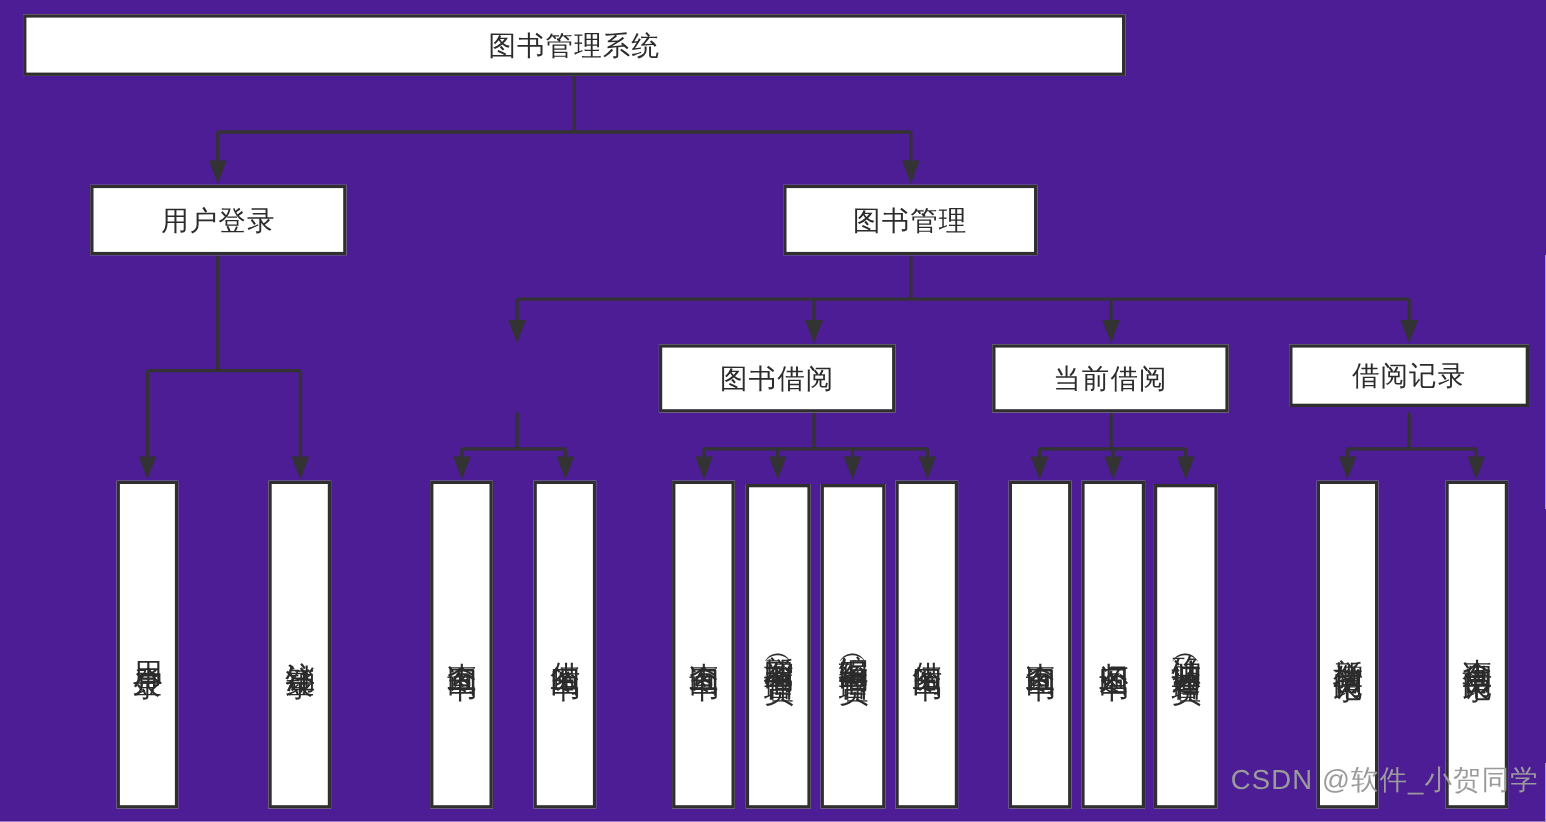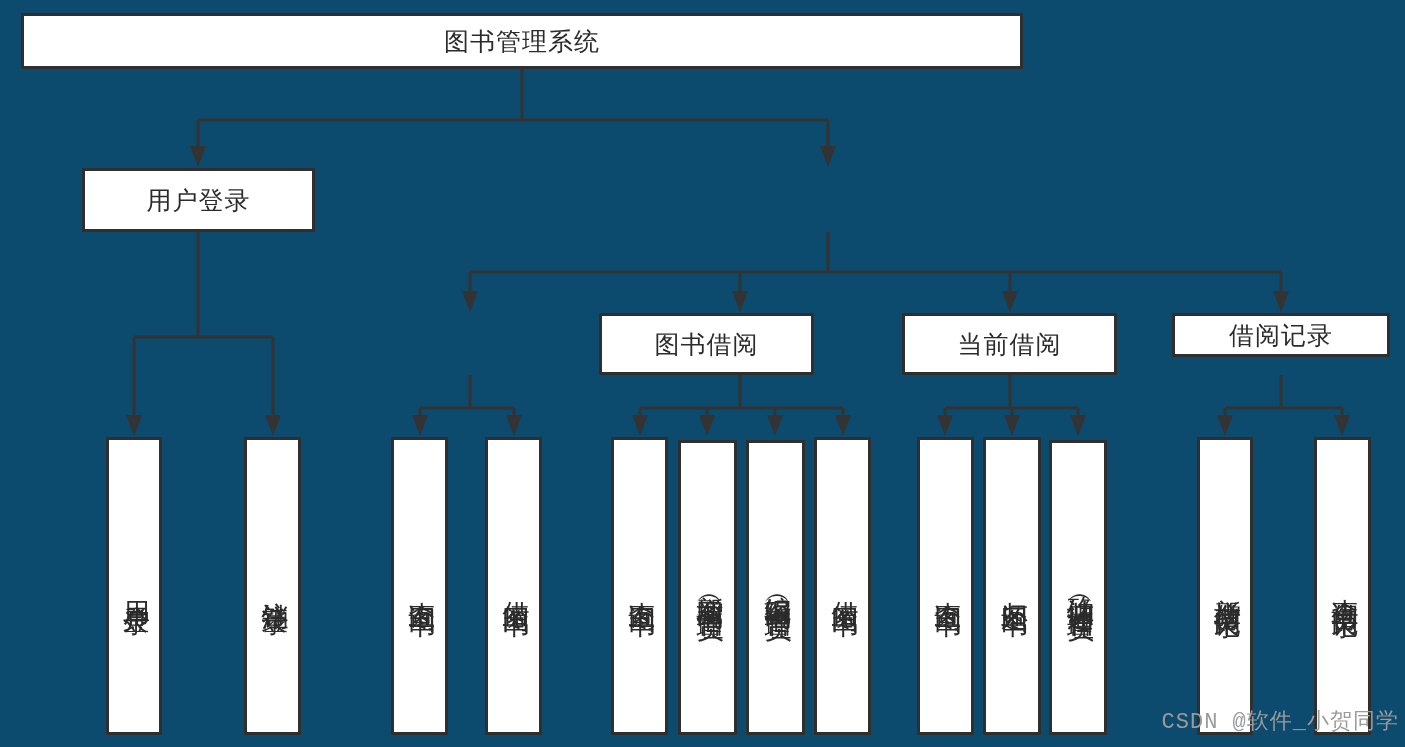--- a/index.html
+++ b/index.html
@@ -1,31 +1,31 @@
 <!DOCTYPE html>
 <html><head>
 <meta charset="utf-8">
 <style>
   html,body{margin:0;padding:0;background:#fff;}
   .stage{
-    position:relative;width:1405px;height:747px;background:#0c4a6e;overflow:hidden;
-    font-family:Liberation Mono, monospace;color:#2b2b2b;
+    position:relative;width:1405px;height:747px;background:#4c1d95;overflow:hidden;
+    font-family:Liberation Sans, sans-serif;color:#2b2b2b;
   }
   .wires{position:absolute;left:0;top:0;width:1405px;height:747px;}
   .box{
     position:absolute;background:#fff;border:3px solid #2f2f2f;box-sizing:border-box;
     display:flex;align-items:center;justify-content:center;
   }
   .box.h span{font-size:25px;letter-spacing:1px;white-space:nowrap;}
   .box.v span{
     writing-mode:vertical-rl;text-orientation:mixed;
     font-size:27px;letter-spacing:3px;line-height:1;white-space:nowrap;
   }
   .watermark{
-    position:absolute;right:6px;bottom:11px;font-size:22px;color:#9b9b9b;
+    position:absolute;right:6px;bottom:22px;font-size:25px;color:#9b9b9b;
     letter-spacing:1px;white-space:nowrap;
   }
 </style>
 </head>
 <body>
 
 <div class="stage">
 
   <svg class="wires" viewBox="0 0 1405 747" xmlns="http://www.w3.org/2000/svg">
     <g stroke="#333333" stroke-width="3" fill="none">
@@ -60,28 +60,31 @@
     </g>
   </svg>
 
   <div class="box h" style="left:21px;top:13px;width:1002px;height:56px">
     <span>图书管理系统</span>
   </div>
 
   <div class="box h" style="left:82px;top:168px;width:233px;height:64px">
     <span>用户登录</span>
   </div>
+  <div class="box h" style="left:712px;top:168px;width:231px;height:64px">
+    <span>图书管理</span>
+  </div>
 
   <div class="box h" style="left:599px;top:313px;width:215px;height:62px">
     <span>图书借阅</span>
   </div>
   <div class="box h" style="left:902px;top:313px;width:215px;height:62px">
     <span>当前借阅</span>
   </div>
-  <div class="box h" style="left:1172px;top:313px;width:218px;height:44px">
+  <div class="box h" style="left:1172px;top:313px;width:218px;height:57px">
     <span>借阅记录</span>
   </div>
 
   <div class="box v" style="left:106px;top:437px;width:56px;height:298px">
     <span>用户登录</span>
   </div>
   <div class="box v" style="left:244px;top:437px;width:57px;height:298px">
     <span>注销登录</span>
   </div>
 

